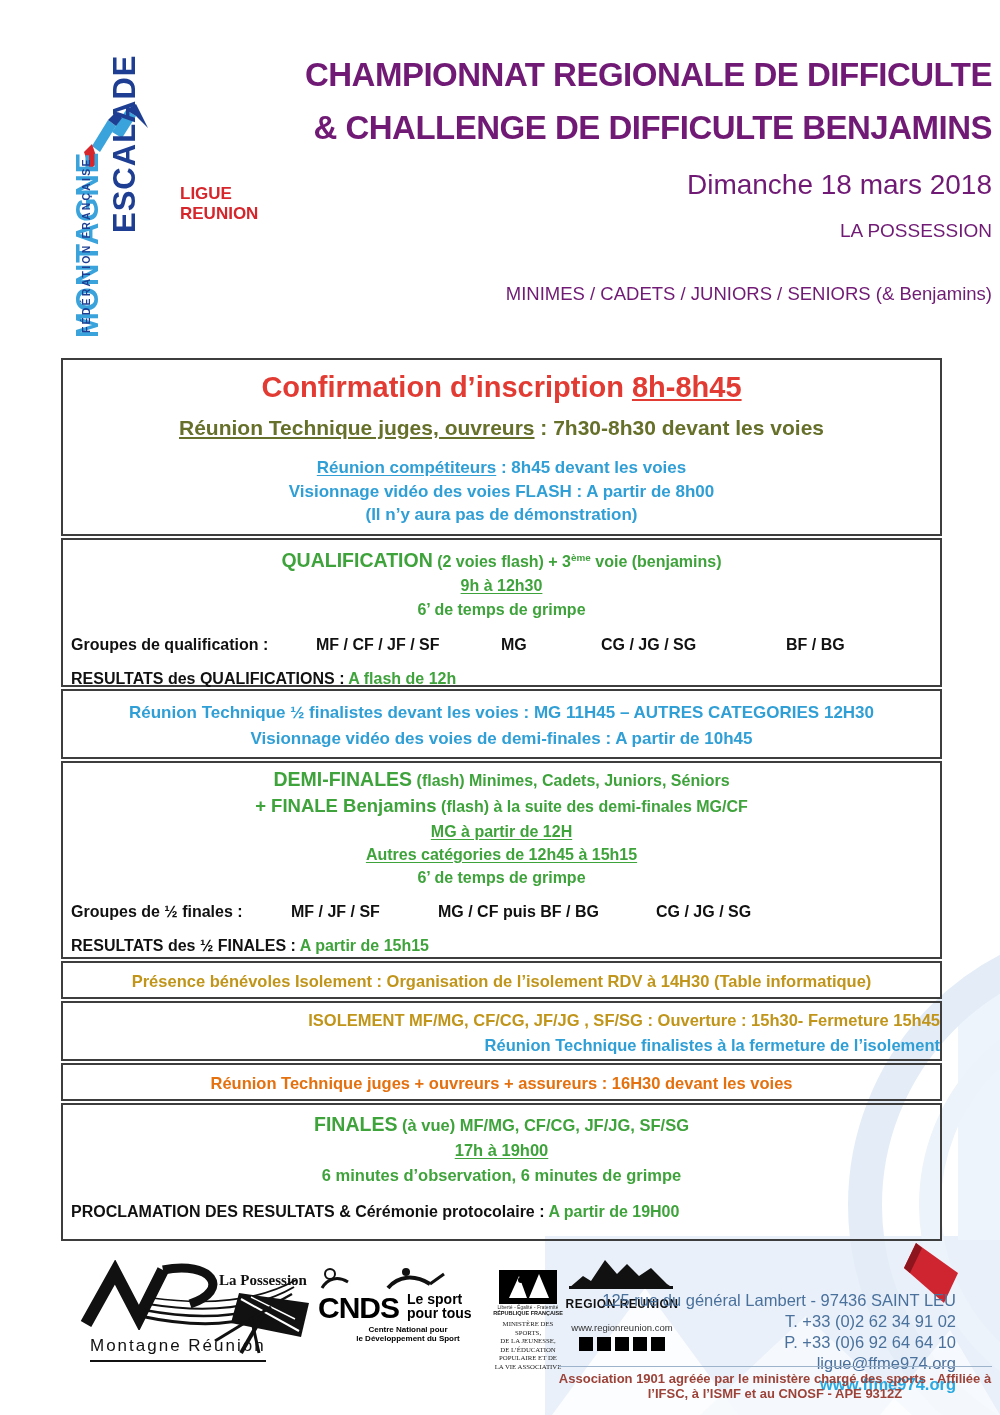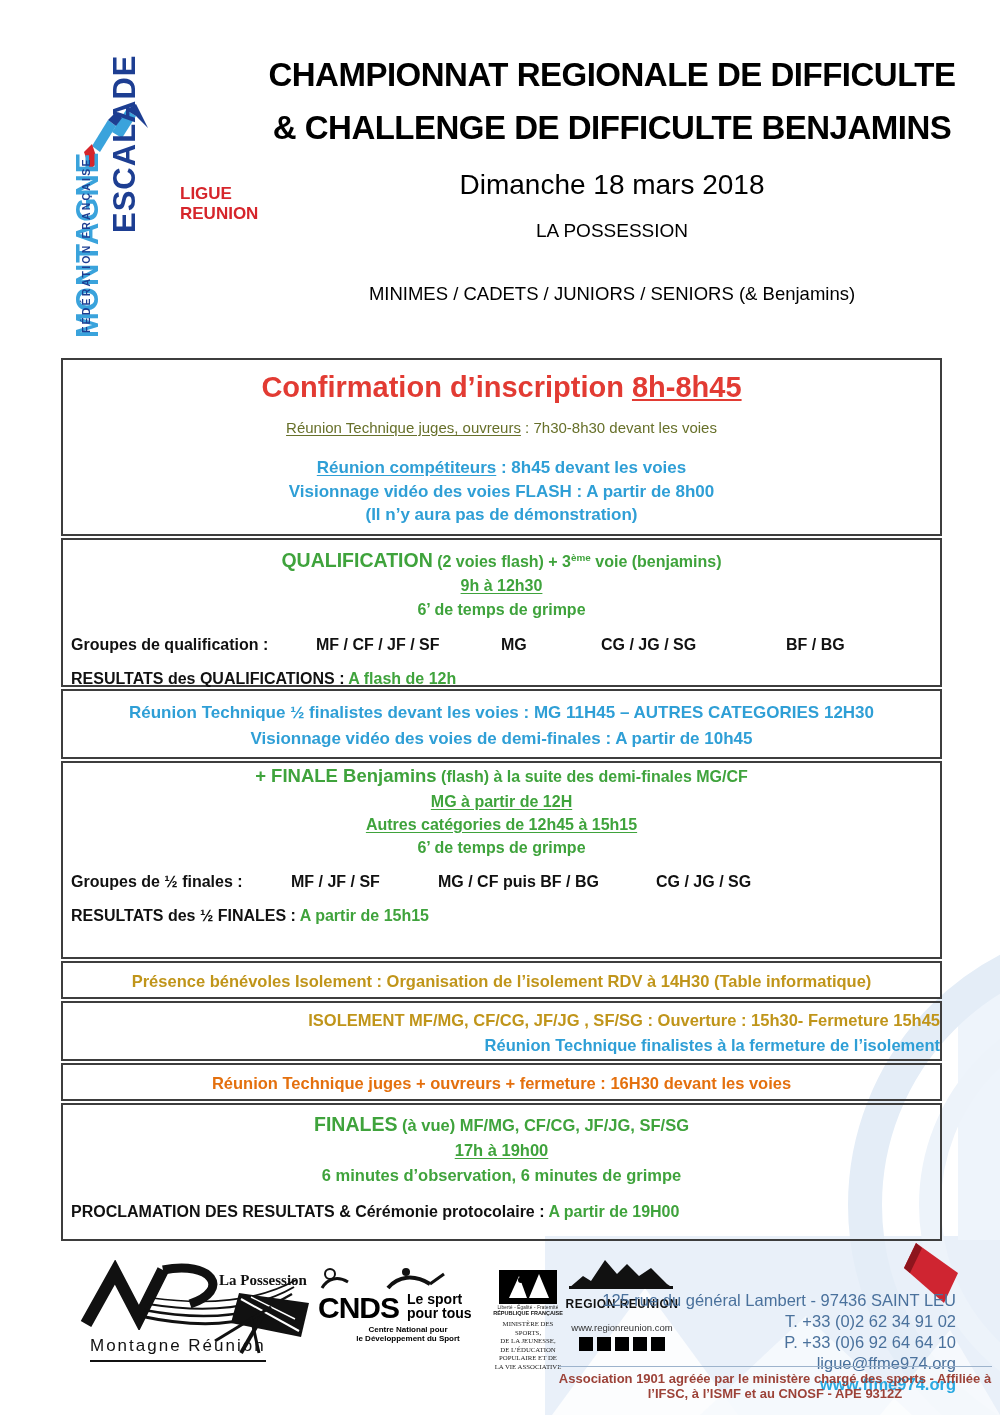--- a/index.html
+++ b/index.html
@@ -9,37 +9,37 @@
   .content{position:absolute;inset:0;z-index:1;}
 
   
   .vtext{position:absolute;white-space:nowrap;transform:rotate(-90deg);transform-origin:0 100%;font-weight:bold;}
   .v-escalade{left:143px;top:197px;height:36px;font-size:31px;color:#1d3e92;letter-spacing:1px;line-height:36px;}
   .v-montagne{left:106px;top:302px;height:36px;font-size:31px;color:#3aa3dc;letter-spacing:1px;line-height:36px;}
   .v-federation{left:93px;top:320px;height:13px;font-size:10.5px;color:#1d3e92;letter-spacing:2.2px;line-height:13px;}
   .ligue{position:absolute;left:180px;top:184px;color:#d6252b;font-weight:bold;font-size:17px;line-height:20px;}
   .pictogram{position:absolute;left:78px;top:104px;}
 
-  .titleblock{position:absolute;left:232px;top:58px;width:760px;text-align:center;color:#000000;}
+  .titleblock{position:absolute;left:232px;top:58px;width:760px;text-align:right;color:#701a75;}
   .title-l{font-size:33px;font-weight:bold;letter-spacing:-0.5px;line-height:34px;}
   .title-l2{margin-top:19px;}
   .date{margin-top:26px;font-size:28px;line-height:28px;}
   .location{margin-top:22px;font-size:19px;line-height:19px;}
   .cats{margin-top:44px;font-size:18.5px;line-height:19px;}
 
   
   .tbl{position:absolute;left:61px;top:358px;width:881px;}
   .box{box-sizing:border-box;border:2px solid #3d3d3d;width:881px;margin-bottom:2px;
        text-align:center;font-weight:bold;font-size:16.5px;color:#111;background:transparent;}
   .u{text-decoration:underline;text-underline-offset:2px;} .blue{color:#2f9fd6;} .green{color:#3fa33c;}
   .olive{color:#67702a;} .gold{color:#c0951a;} .orange{color:#e4700e;}
   .b1{height:178px;} .b2{height:149px;} .b3{height:70px;} .b4{height:198px;}
   .b5{height:38px;} .b6{height:60px;} .b7{height:38px;} .b8{height:138px;}
   .conf-title{margin-top:12px;font-size:29px;line-height:30px;color:#e23b33;}
-  .conf-olive{margin-top:14px;font-weight:400;line-height:23px;font-size:15px;}
+  .conf-olive{margin-top:14px;font-weight:700;line-height:23px;font-size:21px;}
   .conf-blue{margin-top:17px;line-height:23.5px;font-size:17px;}
   .q-head{margin-top:6px;line-height:24px;font-size:16px;}
   .big{font-size:19.5px;}
   .q-line{line-height:24px;font-size:16px;}
   sup{font-size:0.62em;}
   .grouprow{position:relative;height:22px;margin-top:14px;text-align:left;font-size:16px;}
   .grouprow span{position:absolute;top:0;white-space:nowrap;}
   .results{margin-top:12px;text-align:left;padding-left:8px;font-size:16px;}
   .b3 .line{line-height:26px;font-size:17px;}
   .b3{padding-top:9px;box-sizing:border-box;}
@@ -146,20 +146,21 @@
         </div>
         <div class="results"><span>RESULTATS des QUALIFICATIONS : </span><span class="green">A flash de 12h</span></div>
       </div>
 
       <div class="box b3">
         <div class="line blue">Réunion Technique ½ finalistes devant les voies :  MG 11H45 – AUTRES CATEGORIES 12H30</div>
         <div class="line blue">Visionnage vidéo des voies de demi-finales : A partir de 10h45</div>
       </div>
 
       <div class="box b4">
+        <div class="d-l1 green"><span class="big">DEMI-FINALES</span><span> (flash) Minimes, Cadets, Juniors, Séniors</span></div>
         <div class="d-l2 green"><span style="font-size:18.5px;">+ FINALE Benjamins</span><span> (flash) à la suite des demi-finales MG/CF</span></div>
         <div class="d-line green"><span class="u">MG à partir de 12H</span></div>
         <div class="d-line green"><span class="u">Autres catégories de 12h45 à 15h15</span></div>
         <div class="d-line green">6’ de temps de grimpe</div>
         <div class="grouprow">
           <span style="left:8px;">Groupes de ½ finales :</span>
           <span style="left:228px;">MF / JF / SF</span>
           <span style="left:375px;">MG / CF puis BF / BG</span>
           <span style="left:593px;">CG / JG / SG</span>
         </div>
@@ -169,21 +170,21 @@
       <div class="box b5 single">
         <span class="gold">Présence bénévoles Isolement : Organisation de l’isolement  RDV à 14H30 (Table informatique)</span>
       </div>
 
       <div class="box b6">
         <div class="line gold">ISOLEMENT  MF/MG, CF/CG, JF/JG , SF/SG :    Ouverture : 15h30- Fermeture 15h45</div>
         <div class="line blue">Réunion Technique finalistes à la fermeture de l’isolement</div>
       </div>
 
       <div class="box b7 single">
-        <span class="orange">Réunion Technique  juges + ouvreurs + fermeture : 16H30 devant les voies</span>
+        <span class="orange">Réunion Technique  juges + ouvreurs + assureurs : 16H30 devant les voies</span>
       </div>
 
       <div class="box b8">
         <div class="f-l1 green"><span class="big">FINALES</span><span> (à vue)  MF/MG, CF/CG, JF/JG, SF/SG</span></div>
         <div class="f-line green"><span class="u">17h à 19h00</span></div>
         <div class="f-line green">6 minutes d’observation, 6 minutes de grimpe</div>
         <div class="procl"><span>PROCLAMATION DES RESULTATS</span><span> &amp; Cérémonie protocolaire : </span><span class="green">A partir de 19H00</span></div>
       </div>
     </div>
 

